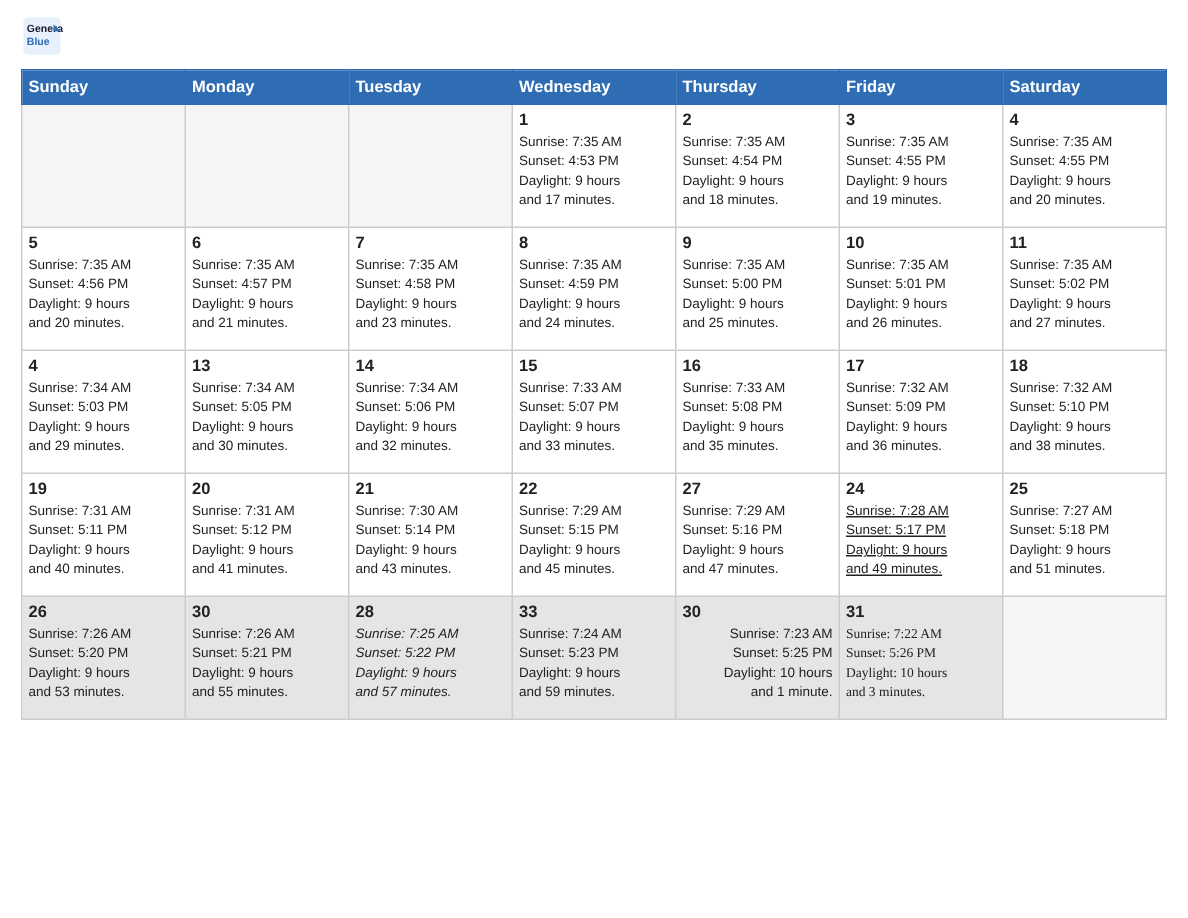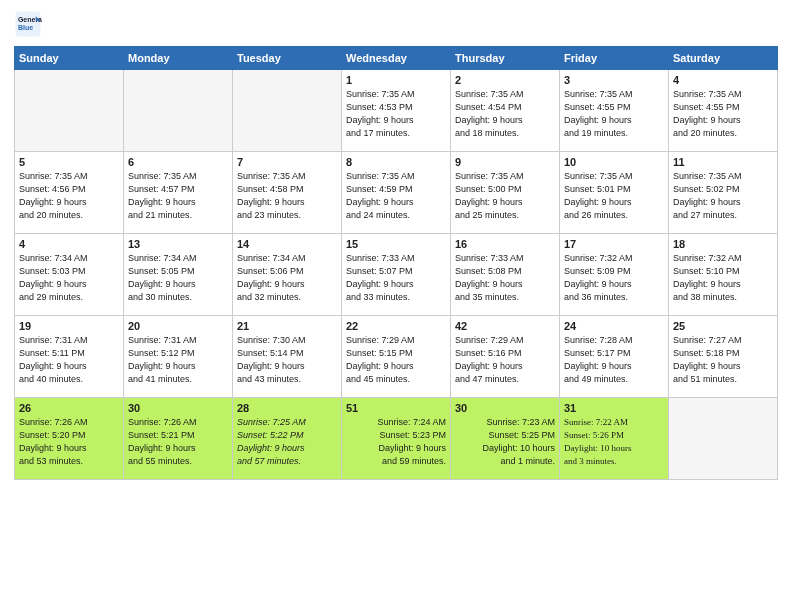--- a/index.html
+++ b/index.html
@@ -58,21 +58,21 @@
     tbody td {
       border: 1px solid #ccc;
       vertical-align: top;
       padding: 4px 4px;
       font-size: 9.5px;
       color: #222;
       height: 82px;
       background: #fff;
     }
     tbody tr:last-child td {
-      background: #bef264;
+      background: #e5e5e5;
     }
     .day-num {
       font-weight: bold;
       font-size: 11px;
       display: block;
       margin-bottom: 2px;
     }
     .day-info {
       font-size: 9px;
       line-height: 1.45;
@@ -272,29 +272,29 @@
 and 43 minutes.</div>
           </td>
           <td>
             <span class="day-num">22</span>
             <div class="day-info" style="white-space: pre-line;">Sunrise: 7:29 AM
 Sunset: 5:15 PM
 Daylight: 9 hours
 and 45 minutes.</div>
           </td>
           <td>
-            <span class="day-num">42</span>
+            <span class="day-num">27</span>
             <div class="day-info" style="white-space: pre-line;">Sunrise: 7:29 AM
 Sunset: 5:16 PM
 Daylight: 9 hours
 and 47 minutes.</div>
           </td>
           <td>
             <span class="day-num">24</span>
-            <div class="day-info" style="white-space: pre-line;">Sunrise: 7:28 AM
+            <div class="day-info" style="white-space: pre-line; text-decoration: underline;">Sunrise: 7:28 AM
 Sunset: 5:17 PM
 Daylight: 9 hours
 and 49 minutes.</div>
           </td>
           <td>
             <span class="day-num">25</span>
             <div class="day-info" style="white-space: pre-line;">Sunrise: 7:27 AM
 Sunset: 5:18 PM
 Daylight: 9 hours
 and 51 minutes.</div>
@@ -316,22 +316,22 @@
 and 55 minutes.</div>
           </td>
           <td>
             <span class="day-num">28</span>
             <div class="day-info" style="white-space: pre-line; font-style: italic;">Sunrise: 7:25 AM
 Sunset: 5:22 PM
 Daylight: 9 hours
 and 57 minutes.</div>
           </td>
           <td>
-            <span class="day-num">51</span>
-            <div class="day-info" style="white-space: pre-line; text-align: right;">Sunrise: 7:24 AM
+            <span class="day-num">33</span>
+            <div class="day-info" style="white-space: pre-line;">Sunrise: 7:24 AM
 Sunset: 5:23 PM
 Daylight: 9 hours
 and 59 minutes.</div>
           </td>
           <td>
             <span class="day-num">30</span>
             <div class="day-info" style="white-space: pre-line; text-align: right;">Sunrise: 7:23 AM
 Sunset: 5:25 PM
 Daylight: 10 hours
 and 1 minute.</div>

